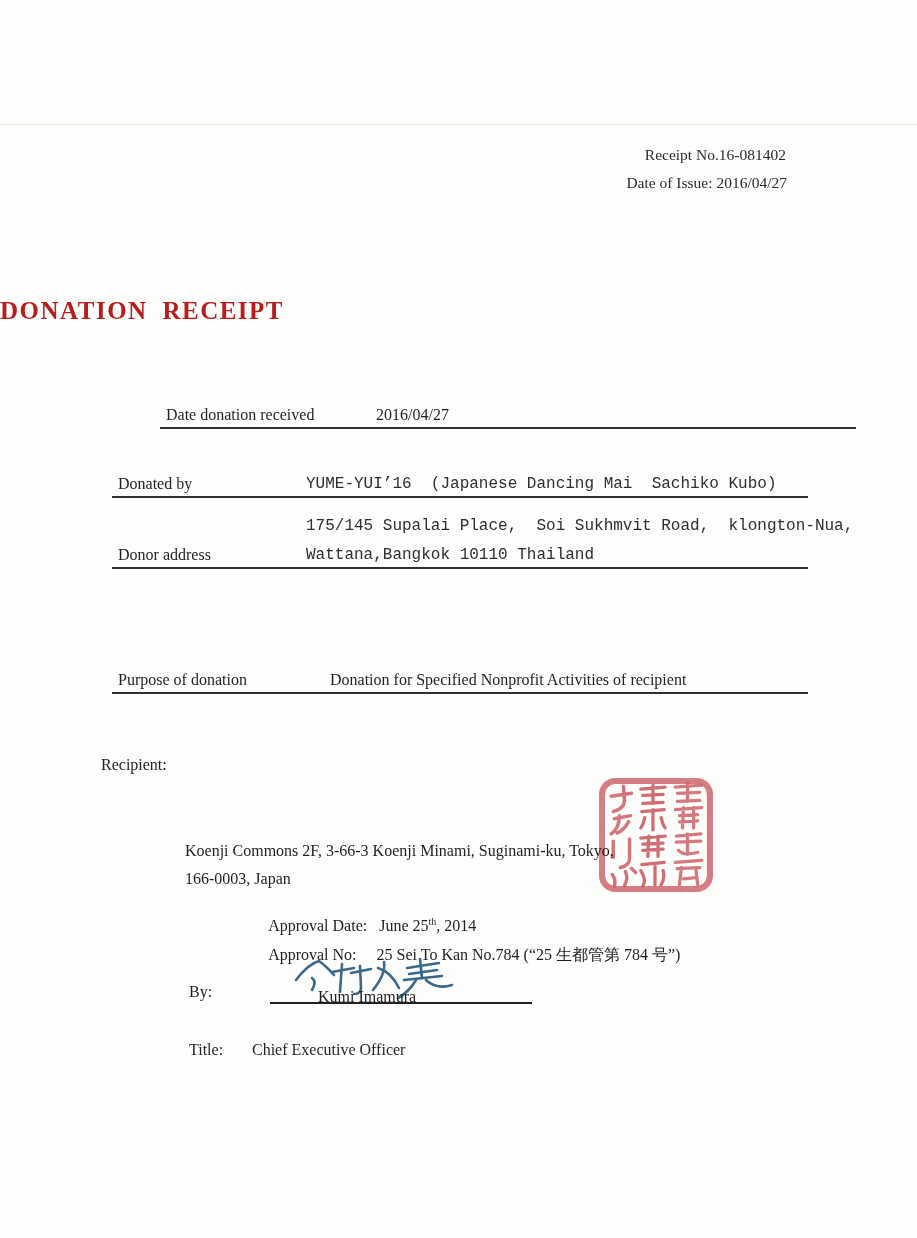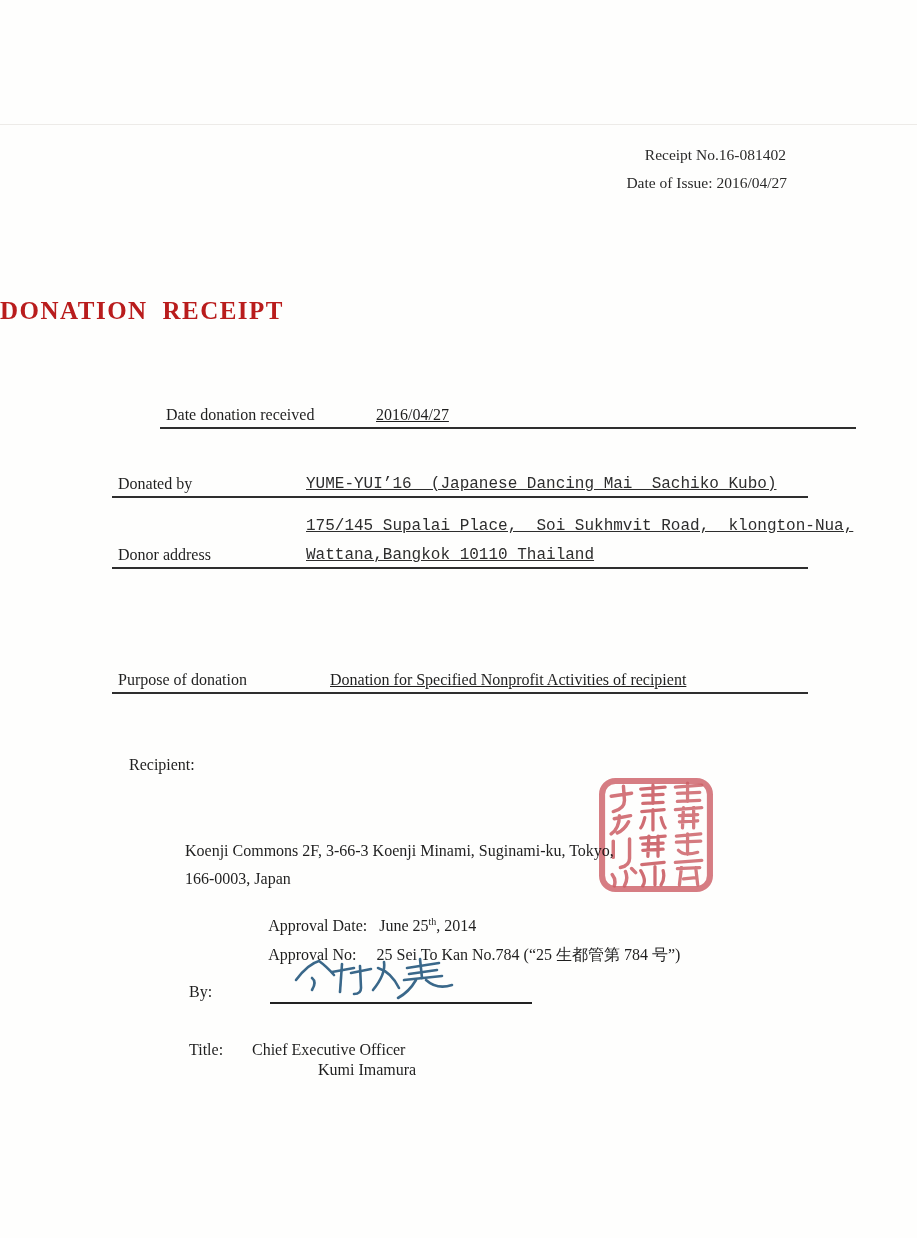--- a/index.html
+++ b/index.html
@@ -23,21 +23,21 @@
   .row{
     position:absolute;left:112px;width:696px;
     border-bottom:2px solid #2e2e2e;
   }
   .row .lbl{
     position:absolute;left:6px;bottom:3px;
     font-size:16px;white-space:pre;
   }
   .row .val{
     position:absolute;bottom:3px;
-    font-size:16px;white-space:pre;text-decoration:underline;
+    font-size:16px;white-space:pre;
   }
   .mono{font-family:"Liberation Mono", monospace;font-size:13.5px;color:#2d2d2d;}
   .b{font-weight:bold;}
   .txt{font-size:16px;white-space:pre;}
   .sig-line{border-top:2px solid #222;}
   sup{font-size:10px;}
   .seal-svg{opacity:.88;mix-blend-mode:multiply;}
 </style>
 </head>
 <body>
@@ -66,21 +66,21 @@
     <span class="val mono" style="left:194px;bottom:32px;">175/145 Supalai Place,  Soi Sukhmvit Road,  klongton-Nua,</span>
     <span class="val mono" style="left:194px;">Wattana,Bangkok 10110 Thailand</span>
   </div>
 
 
   <div class="row" style="top:665px;height:27px;">
     <span class="lbl">Purpose of donation</span>
     <span class="val" style="left:218px;">Donation for Specified Nonprofit Activities of recipient</span>
   </div>
 
-  <div class="abs txt" style="top:756px;left:129px;">Recipient:</div>
+  <div class="abs txt" style="top:756px;left:101px;">Recipient:</div>
 
   <div class="abs txt" style="top:842px;left:185px;">Koenji Commons 2F, 3-66-3 Koenji Minami, Suginami-ku, Tokyo,</div>
   <div class="abs txt" style="top:870px;left:185px;">166-0003, Japan</div>
 
   <div class="abs txt" style="top:898px;left:253px;">
     <span>Approval Date:</span><span>   </span><span>June 25</span><sup>th</sup><span>, 2014</span>
   </div>
   <div class="abs txt" style="top:927px;left:253px;">
     <span>Approval No:</span><span>     </span><span>25 Sei To Kan No.784 (“25 生都管第 784 号”)</span>
   </div>
@@ -128,18 +128,18 @@
       <path d="M121,18 L149,14"></path>
       <path d="M116,24 L154,20"></path>
       <path d="M132,3 L134,22"></path>
       <path d="M128,24 Q121,36 110,42"></path>
       <path d="M138,24 Q149,34 164,29"></path>
     </g>
   </svg>
 
   <div class="abs sig-line" style="top:1002px;left:270px;width:262px;"></div>
 
-  <div class="abs txt" style="top:1061px;left:318px;">Kumi Imamura</div>
+  <div class="abs txt" style="top:988px;left:318px;">Kumi Imamura</div>
 
   <div class="abs txt" style="top:1041px;left:189px;">Title:</div>
   <div class="abs txt" style="top:1041px;left:252px;">Chief Executive Officer</div>
 
 </div>
 
 </body></html>

